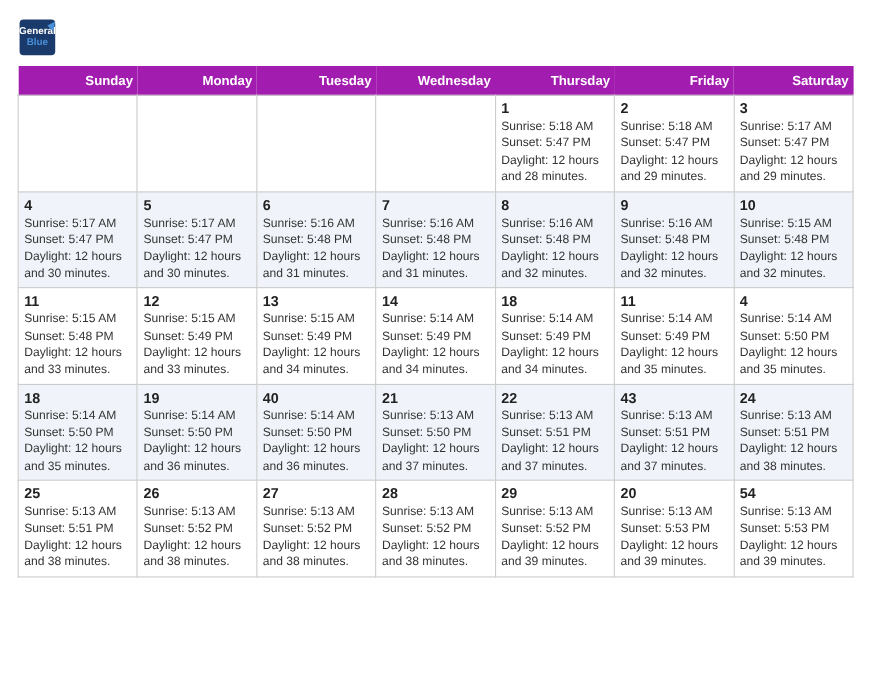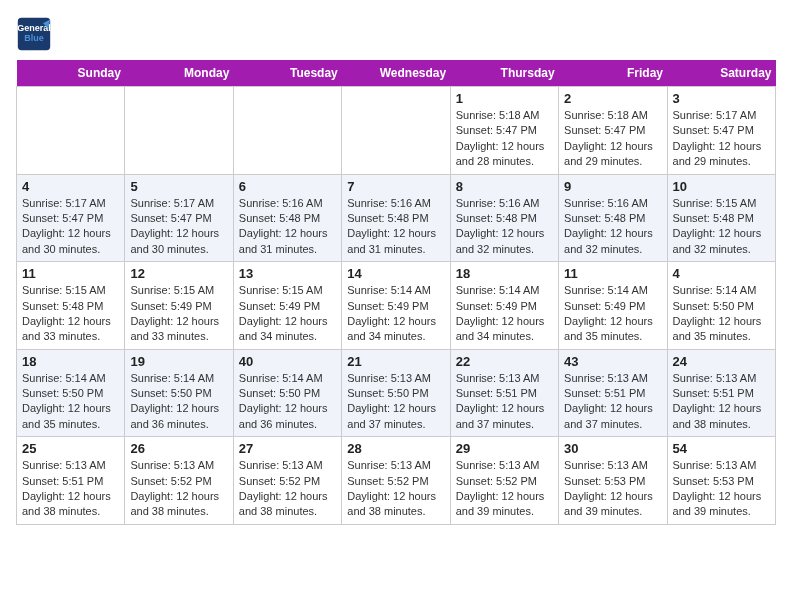--- a/index.html
+++ b/index.html
@@ -237,21 +237,21 @@
         </td>
         <td>
           <span class="day-num">28</span>
           <div class="day-info">Sunrise: 5:13 AM<br>Sunset: 5:52 PM<br>Daylight: 12 hours and 38 minutes.</div>
         </td>
         <td>
           <span class="day-num">29</span>
           <div class="day-info">Sunrise: 5:13 AM<br>Sunset: 5:52 PM<br>Daylight: 12 hours and 39 minutes.</div>
         </td>
         <td>
-          <span class="day-num">30</span>
+          <span class="day-num">20</span>
           <div class="day-info">Sunrise: 5:13 AM<br>Sunset: 5:53 PM<br>Daylight: 12 hours and 39 minutes.</div>
         </td>
         <td>
           <span class="day-num">54</span>
           <div class="day-info">Sunrise: 5:13 AM<br>Sunset: 5:53 PM<br>Daylight: 12 hours and 39 minutes.</div>
         </td>
       </tr>
     </tbody>
 </table>
 

